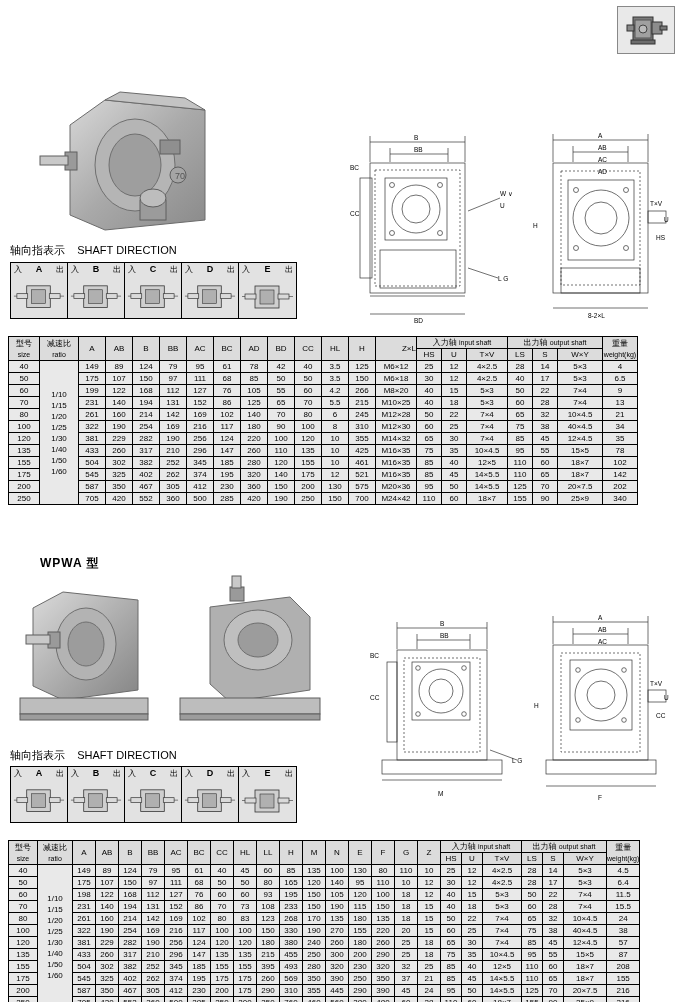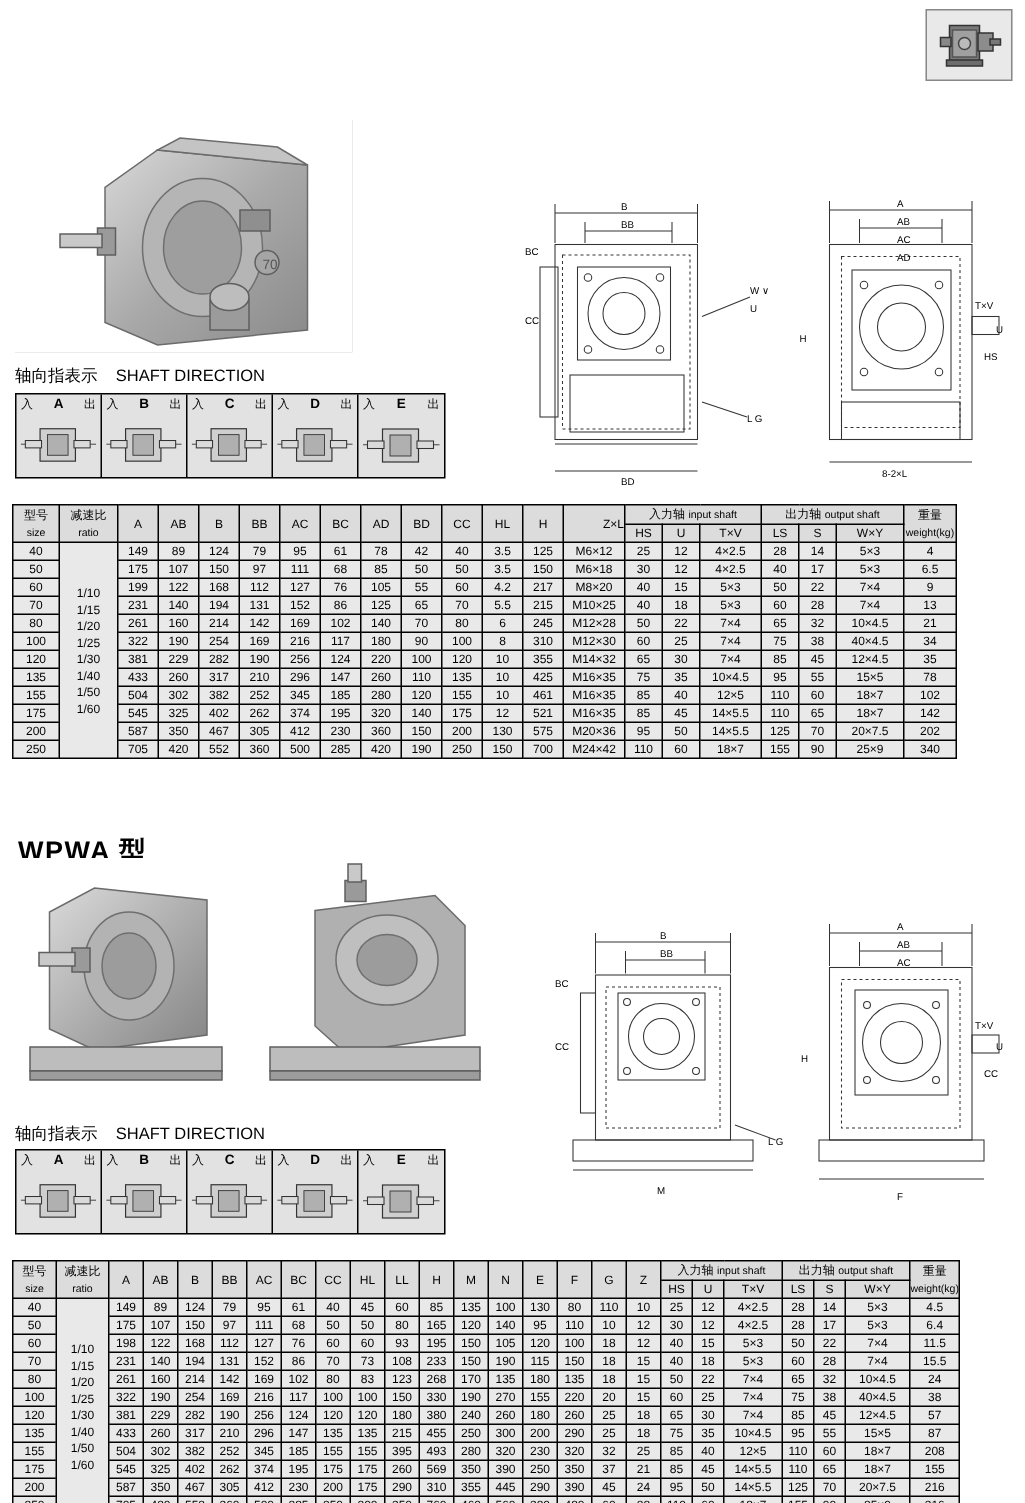--- a/index.html
+++ b/index.html
@@ -17,22 +17,23 @@
   .logo-box{
     position:absolute;top:6px;right:8px;
     width:56px;height:46px;
     border:1px solid #888;
     background:#e9e9e9;
     display:flex;align-items:center;justify-content:center;
   }
 
   
   .sec-title{
-    font-weight:bold;font-size:18px;letter-spacing:1px;
+    font-weight:bold;font-size:12px;letter-spacing:1px;
     position:absolute;
+    margin-left:28px;
   }
 
   
   .photo{
     position:absolute;
     background:#cfcfcf;
     border:1px solid #9a9a9a;
     overflow:hidden;
   }
 
@@ -354,21 +355,21 @@
           <td>199</td>
           <td>122</td>
           <td>168</td>
           <td>112</td>
           <td>127</td>
           <td>76</td>
           <td>105</td>
           <td>55</td>
           <td>60</td>
           <td>4.2</td>
-          <td>217</td>
+          <td>266</td>
           <td>M8×20</td>
           <td>40</td>
           <td>15</td>
           <td>5×3</td>
           <td>50</td>
           <td>22</td>
           <td>7×4</td>
           <td>9</td>
         </tr>
         <tr>

